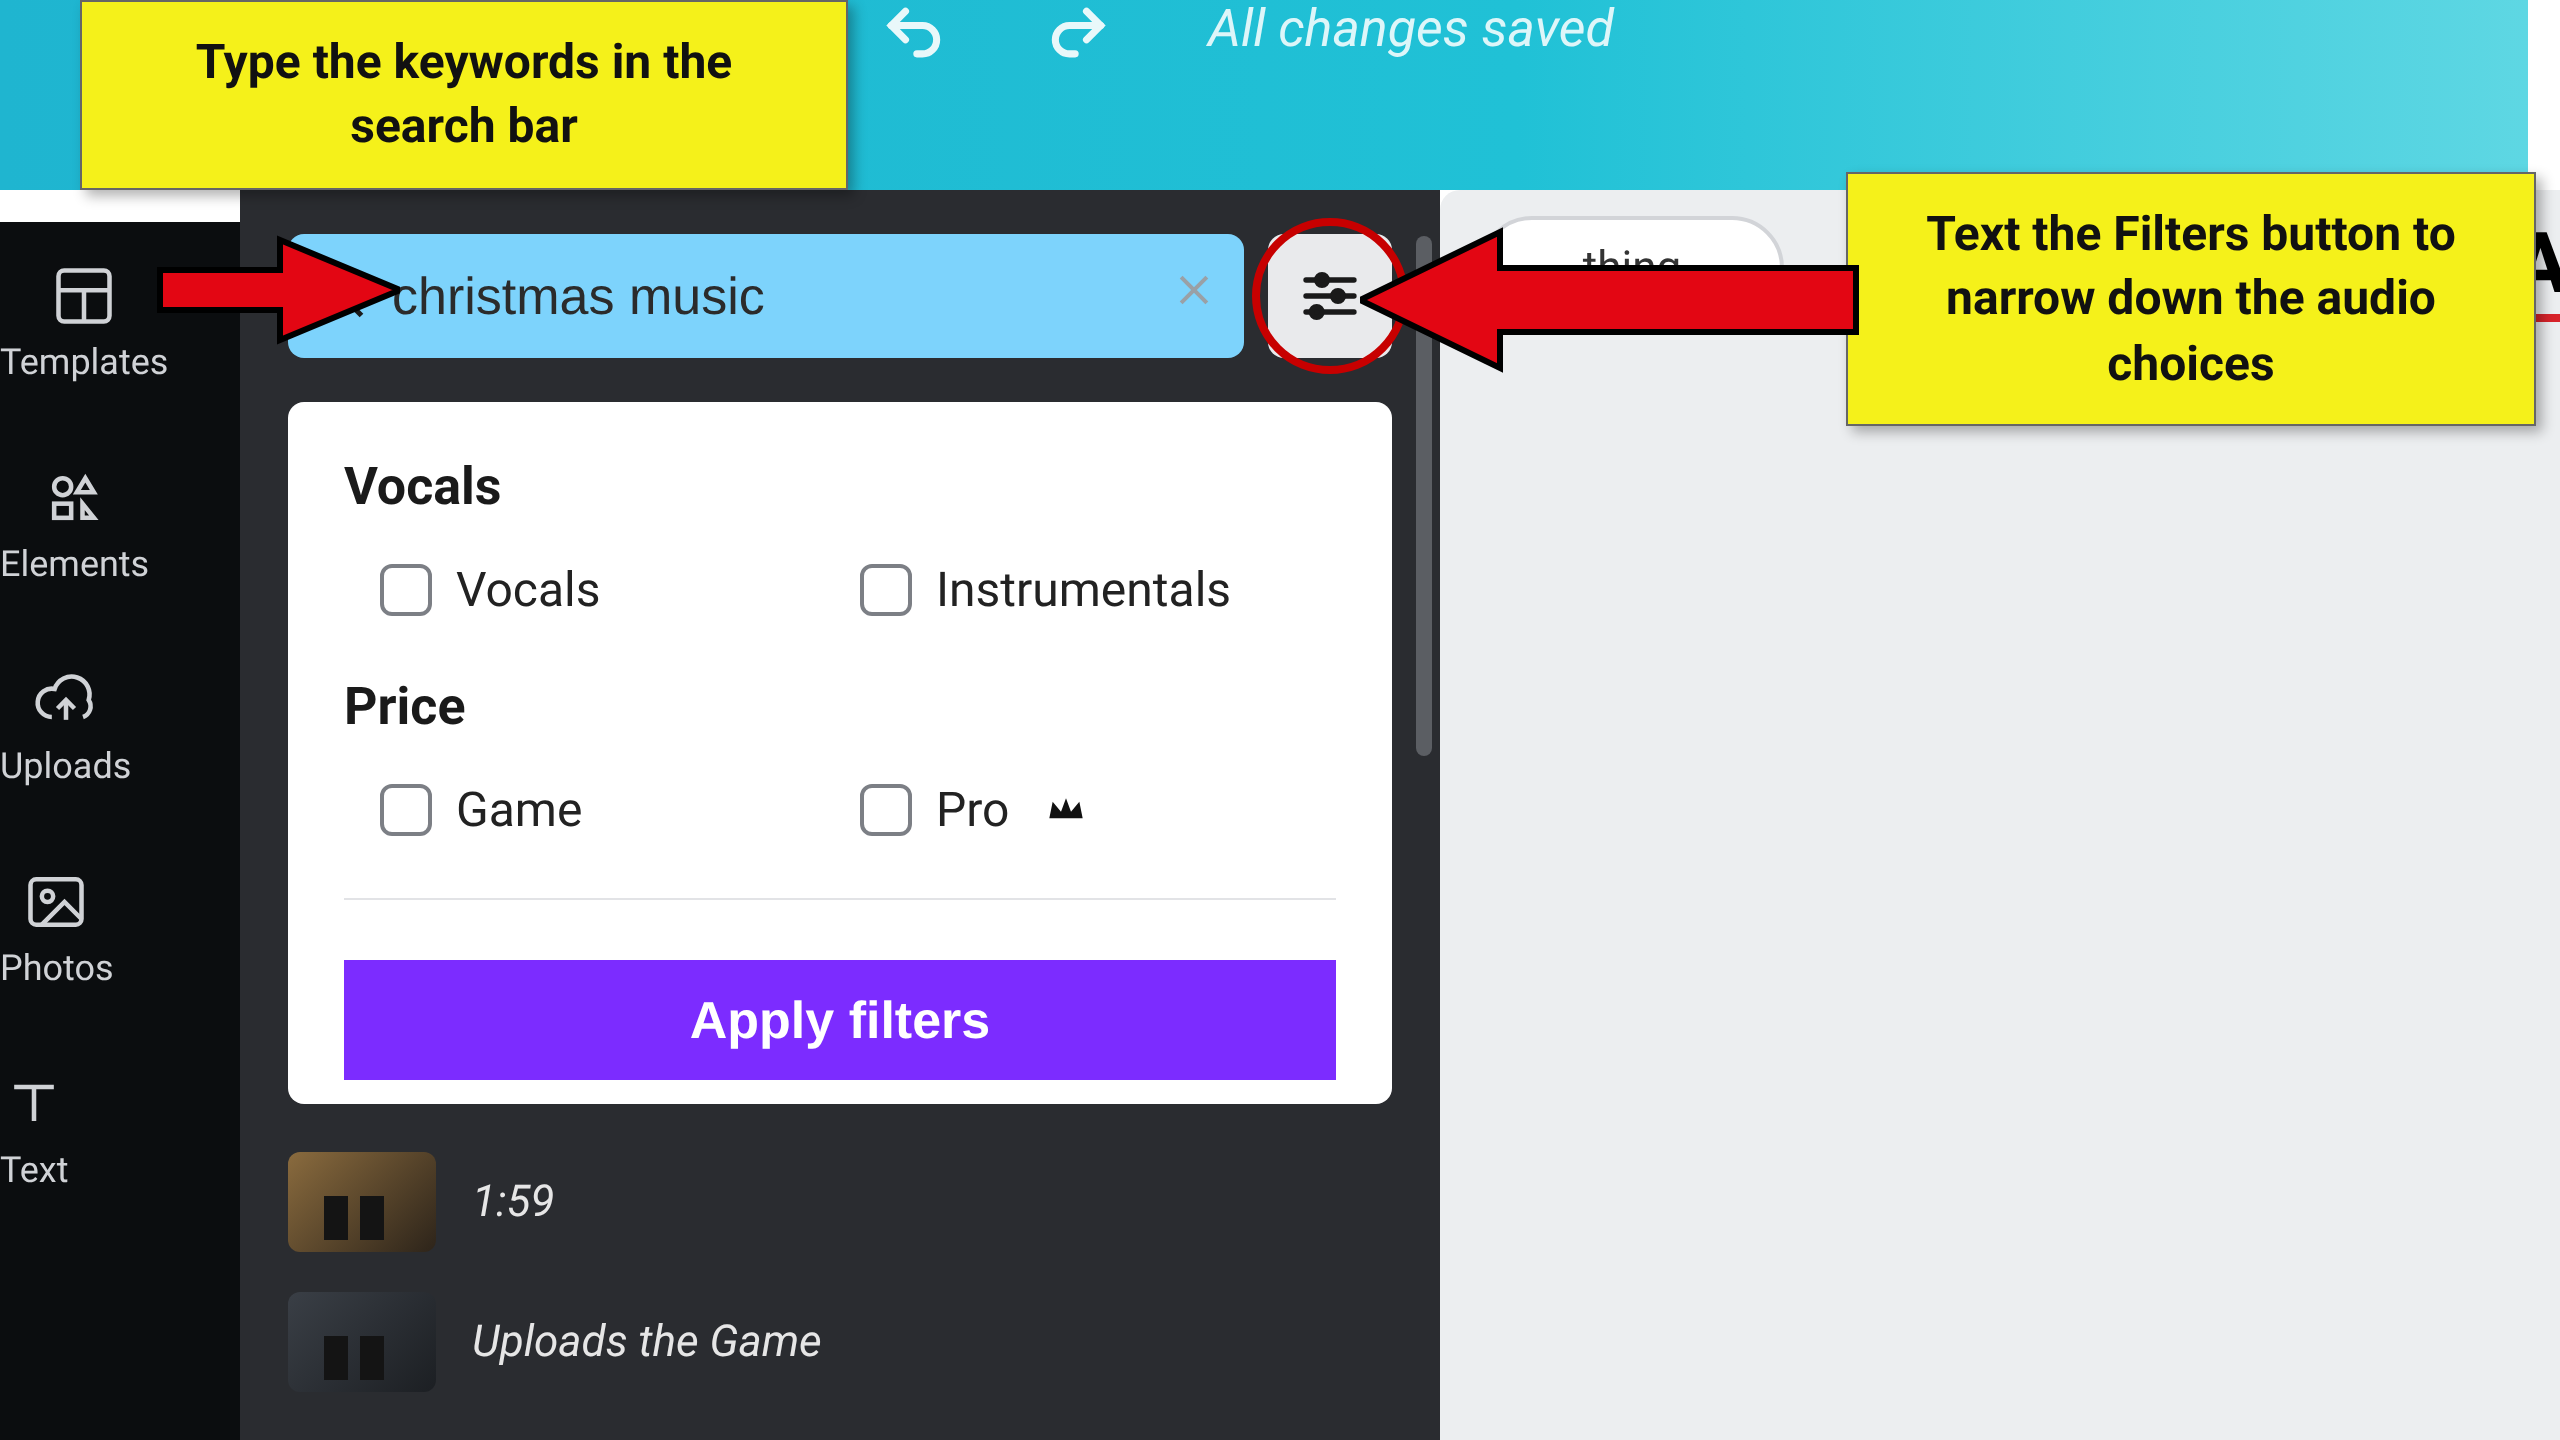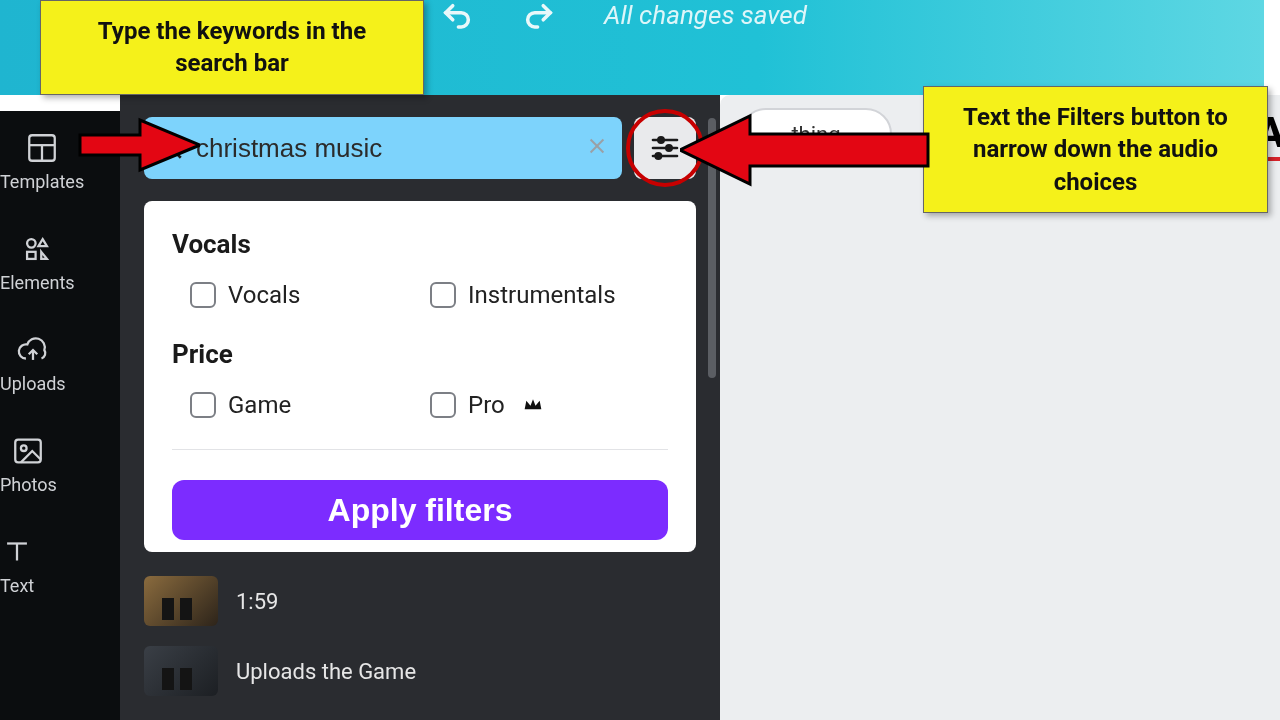--- a/index.html
+++ b/index.html
@@ -135,39 +135,40 @@
     width: 26px; height: 26px;
     border: 2px solid #7c7f85;
     border-radius: 6px;
     background: #fff;
   }
   .apply-btn {
     width: 100%;
     height: 60px;
     background: #7c2cff;
     color: #fff;
-    font-size: 32px;
+    font-size: 26px;
     font-weight: 700;
     border: none;
-    border-radius: 12px;
+    border-radius: 0;
     cursor: pointer;
     margin-top: 8px;
   }
   .divider {
     height: 1px;
     background: #e2e3e6;
     margin: 4px 0 22px 0;
   }
   .track-row {
     display: flex;
     align-items: center;
     gap: 18px;
     padding: 10px 0;
     color: #e6e6e6;
     font-size: 22px;
+    font-style: italic;
   }
   .thumb {
     width: 74px; height: 50px;
     background: linear-gradient(135deg,#8a6b3e,#2d241a);
     border-radius: 6px;
     position: relative;
     overflow: hidden;
   }
   .thumb::after {
     content:"";

